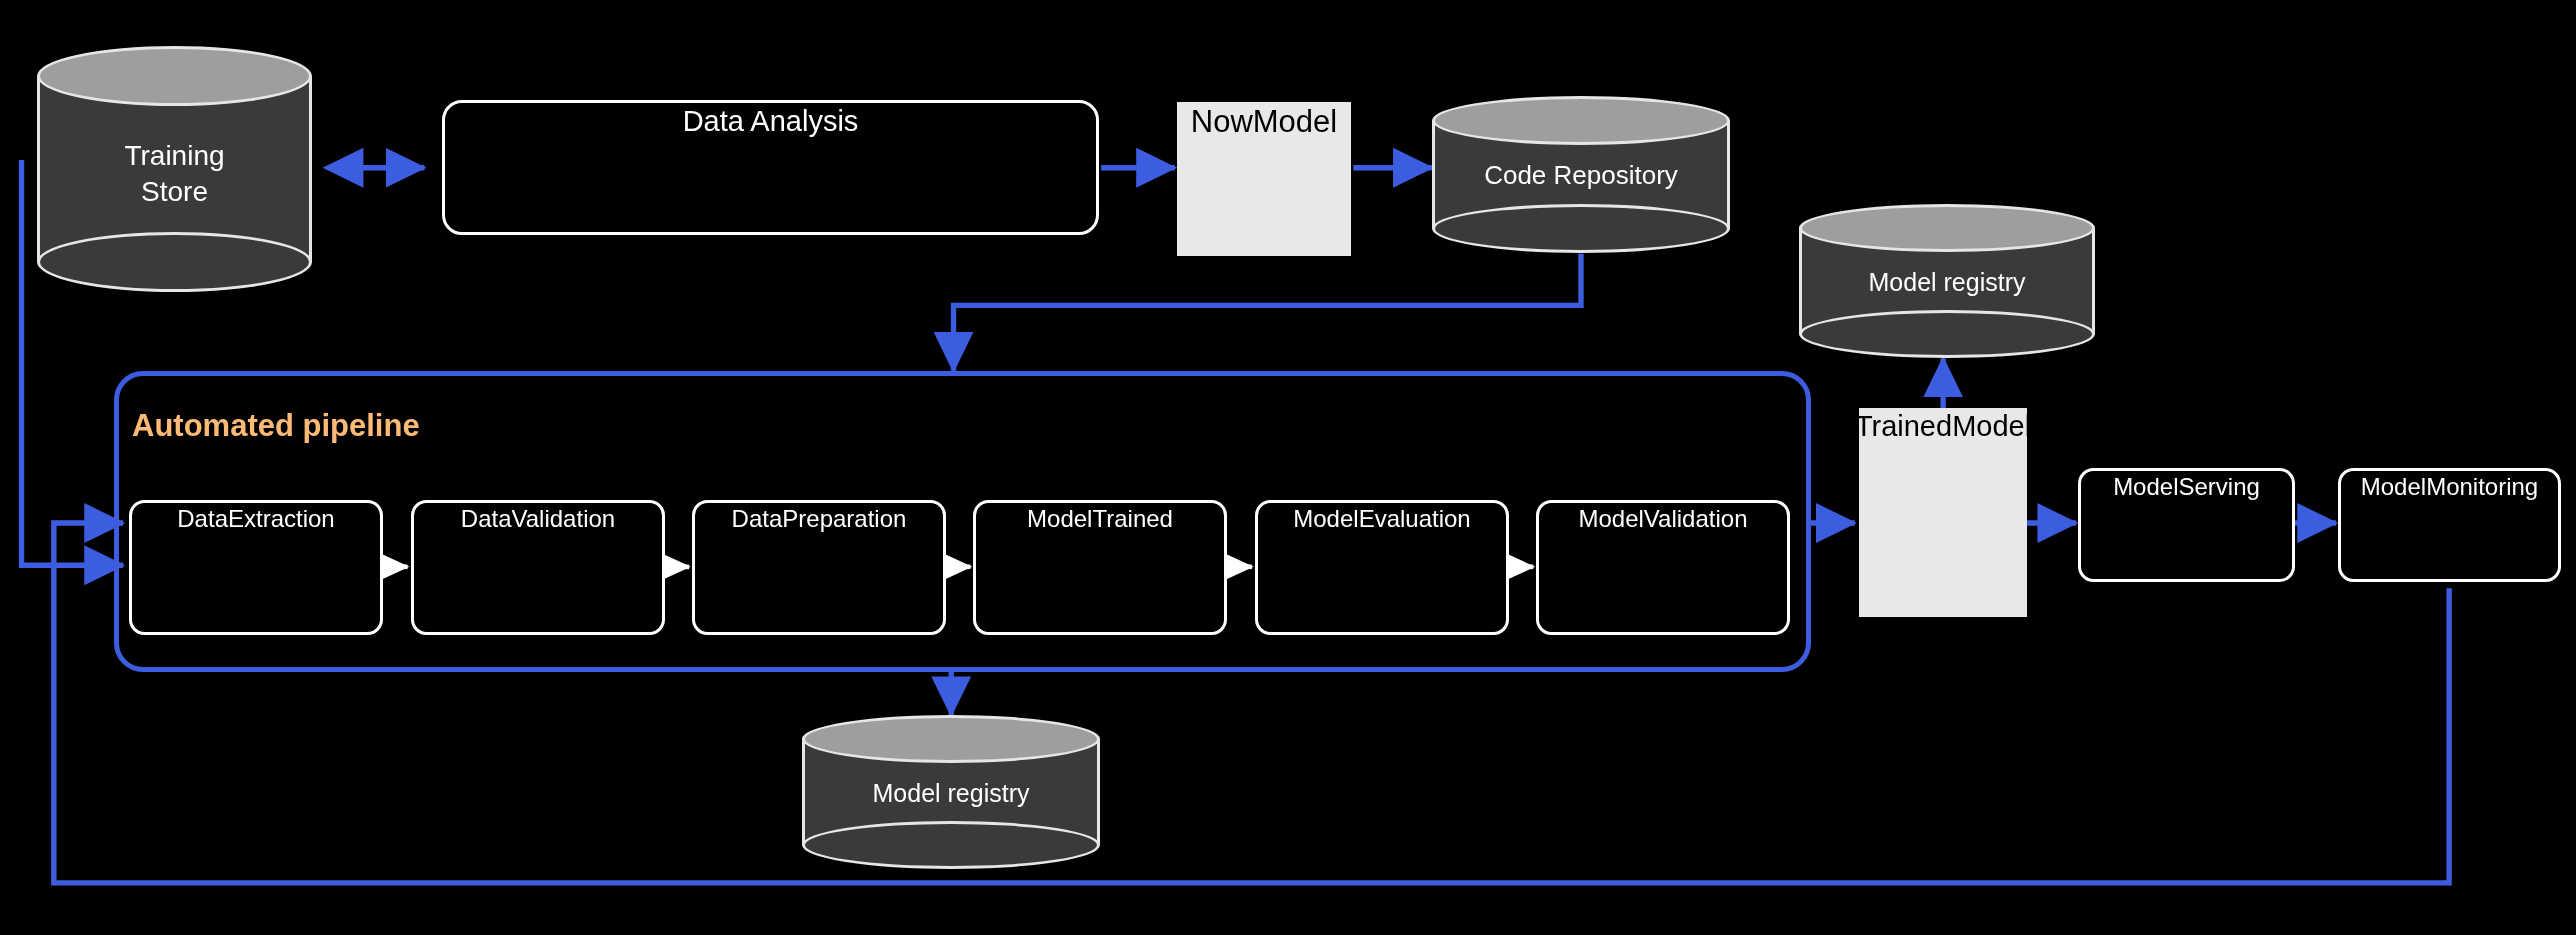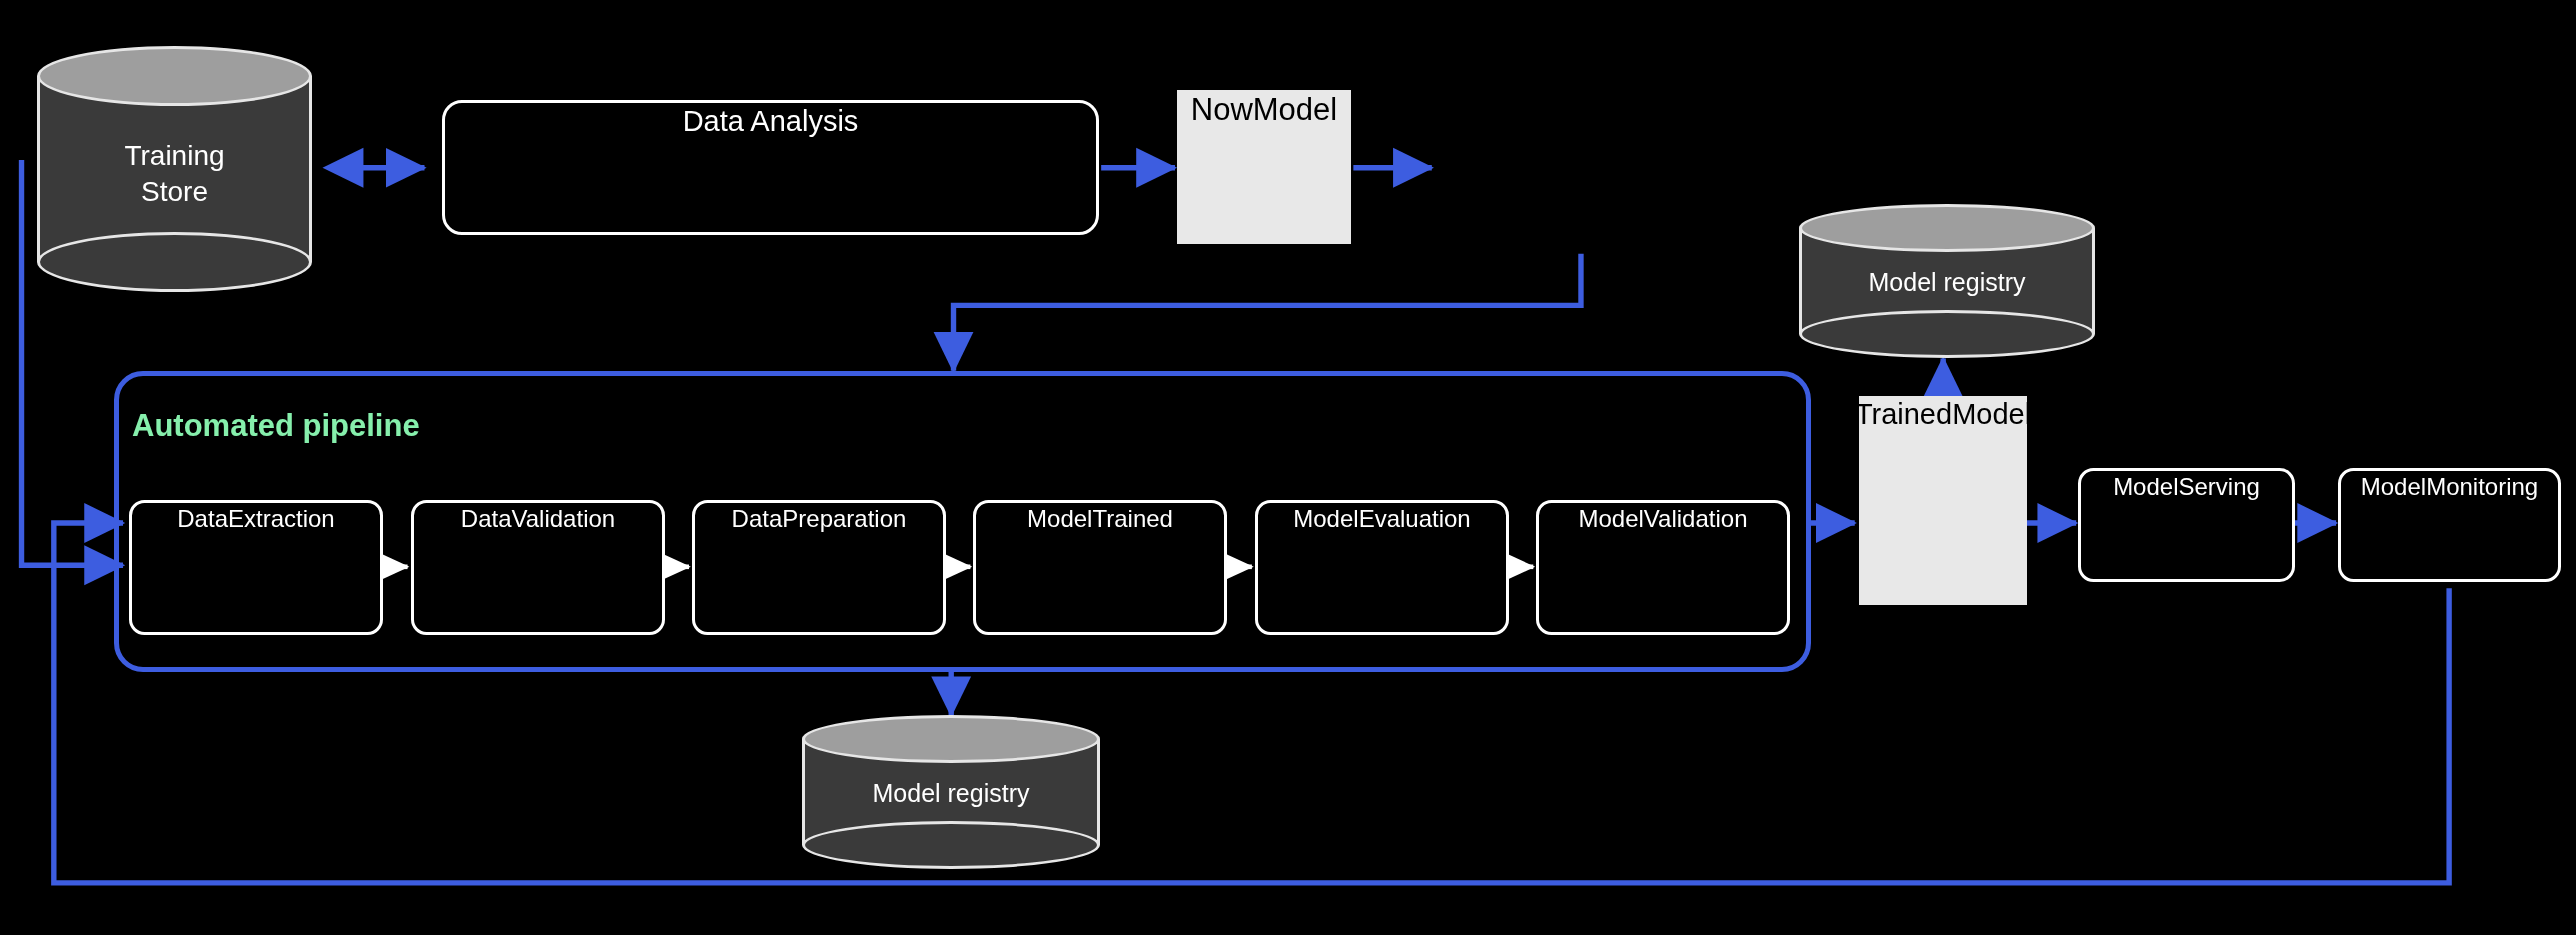--- a/index.html
+++ b/index.html
@@ -44,20 +44,21 @@
     border-radius: 20px;
     color: #ffffff;
   }
   .rrect.small { border-width: 3.1px; border-radius: 15.4px; }
 
   
   .lrect {
     background: #e8e8e8;
     border: none;
     color: #000000;
+    margin-top: 12px;
   }
 
   
   .tline {
     display: block;
     line-height: 1.30;
     white-space: nowrap;
   }
 
   
@@ -96,21 +97,21 @@
   
   #pipeline-box {
     position: absolute;
     box-sizing: border-box;
     border: 5.4px solid #3d5de0;
     border-radius: 29px;
     background: transparent;
   }
   #pipeline-title {
     position: absolute;
-    color: #86efac;
+    color: #fdba74;
     font-weight: bold;
     white-space: nowrap;
     text-align: right;
   }
 
   .pstep { font-size: 24px; }
 </style>
 </head>
 <body>
 
@@ -175,20 +176,28 @@
 
   <div class="node rrect" style="left:442px; top:100px; width:657px; height:135px; font-size:29px;">
     <span class="tline">Data Analysis</span>
   </div>
 
   <div class="node lrect" style="left:1177px; top:90px; width:174px; height:154px; font-size:31px;">
     <span class="tline">Now</span>
     <span class="tline">Model</span>
   </div>
 
+  <div class="cyl" style="left:1432px; top:96px; width:298px; height:158px;">
+    <div class="cyl-bottom" style="top:108px; height:49px;"></div>
+    <div class="cyl-body" style="top:24.6px; height:108px;"></div>
+    <div class="cyl-top" style="top:0px; height:49px;"></div>
+    <div class="cyl-label" style="top:63px; font-size:26px;">
+      <span class="tline">Code Repository</span>
+    </div>
+  </div>
 
   <div class="cyl" style="left:1799px; top:204px; width:296px; height:154px;">
     <div class="cyl-bottom" style="top:106px; height:48px;"></div>
     <div class="cyl-body" style="top:24px; height:106px;"></div>
     <div class="cyl-top" style="top:0px; height:48px;"></div>
     <div class="cyl-label" style="top:62px; font-size:25px;">
       <span class="tline">Model registry</span>
     </div>
   </div>
 

